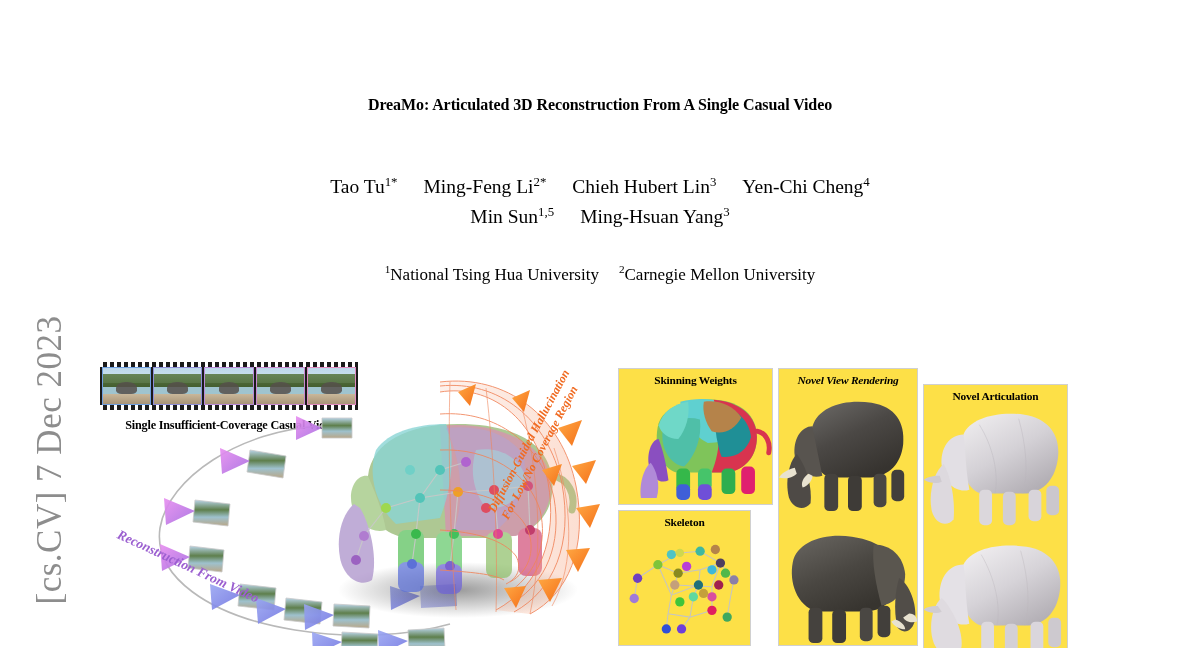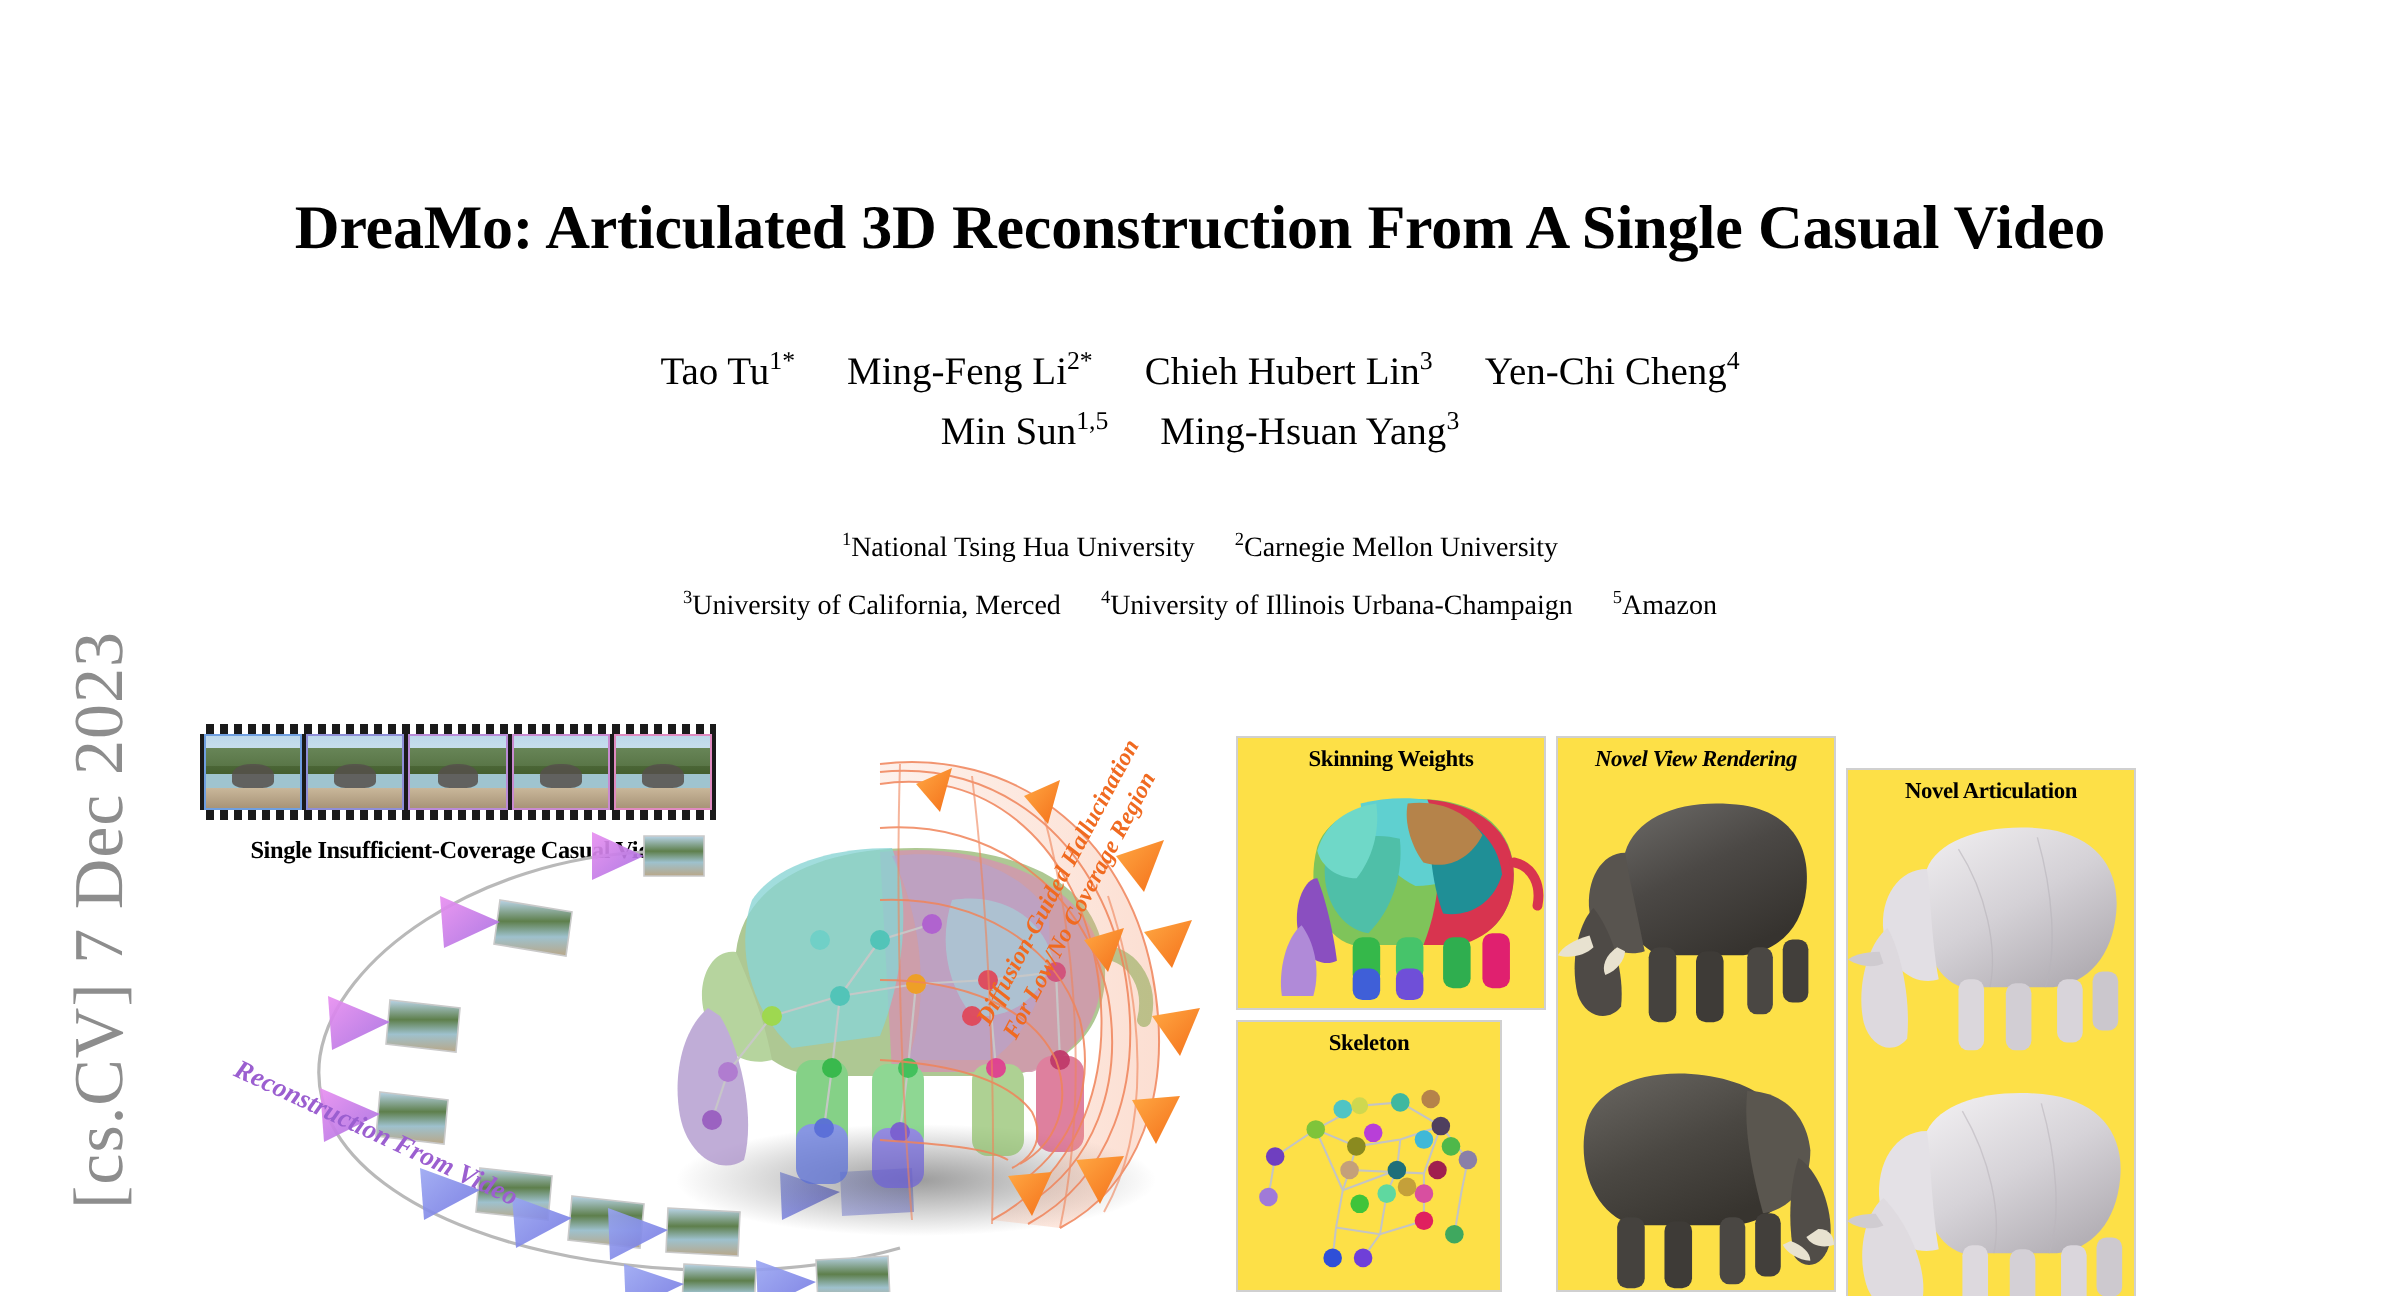--- a/index.html
+++ b/index.html
@@ -7,29 +7,29 @@
        font-family:"Liberation Serif","DejaVu Serif",serif;color:#000;}
 
   
   #arxiv-stamp{position:absolute;left:-140px;top:440px;width:380px;
     transform:rotate(-90deg);transform-origin:center center;
     font-size:35px;color:#8d8d8d;letter-spacing:.5px;white-space:nowrap;
     text-align:center;}
 
   
   #paper-title{position:absolute;left:0;top:96px;width:1200px;text-align:center;
-    font-size:31px;font-weight:bold;letter-spacing:-.1px;}
+    font-size:16px;font-weight:bold;letter-spacing:-.1px;}
   #authors{position:absolute;left:0;top:172px;width:1200px;text-align:center;
     font-size:19.5px;line-height:30px;}
   .auth{white-space:nowrap;}
   .gap{display:inline-block;width:26px;}
   .gap-s{display:inline-block;width:20px;}
   sup{font-size:.66em;vertical-align:super;line-height:0;}
   #affiliations{position:absolute;left:0;top:260px;width:1200px;text-align:center;
-    font-size:14px;line-height:29px;}
+    font-size:17px;line-height:29px;}
 
   
   #teaser{position:absolute;left:90px;top:358px;width:1010px;height:288px;}
 
   
   #left-block{position:absolute;left:0;top:0;width:530px;height:288px;}
 
   
   #filmstrip-wrap{position:absolute;left:10px;top:4px;width:258px;}
   #filmstrip{width:258px;height:48px;background:#1a1a1a;
@@ -96,23 +96,20 @@
     <span class="auth"><span>Tao Tu</span><sup>1*</sup></span><span class="gap"></span><span class="auth"><span>Ming-Feng Li</span><sup>2*</sup></span><span class="gap"></span><span class="auth"><span>Chieh Hubert Lin</span><sup>3</sup></span><span class="gap"></span><span class="auth"><span>Yen-Chi Cheng</span><sup>4</sup></span>
   </div>
   <div>
     <span class="auth"><span>Min Sun</span><sup>1,5</sup></span><span class="gap"></span><span class="auth"><span>Ming-Hsuan Yang</span><sup>3</sup></span>
   </div>
 </div>
 
 <div id="affiliations">
   <div>
     <span class="auth"><sup>1</sup><span>National Tsing Hua University</span></span><span class="gap-s"></span><span class="auth"><sup>2</sup><span>Carnegie Mellon University</span></span>
-  </div>
-  <div>
-    <span class="auth"><sup>3</sup><span>University of California, Merced</span></span><span class="gap-s"></span><span class="auth"><sup>4</sup><span>University of Illinois Urbana-Champaign</span></span><span class="gap-s"></span><span class="auth"><sup>5</sup><span>Amazon</span></span>
   </div>
 </div>
 
 <div id="teaser">
 
   <div id="left-block">
 
     <div id="filmstrip-wrap">
       <div id="filmstrip">
         <div class="frame f1">

